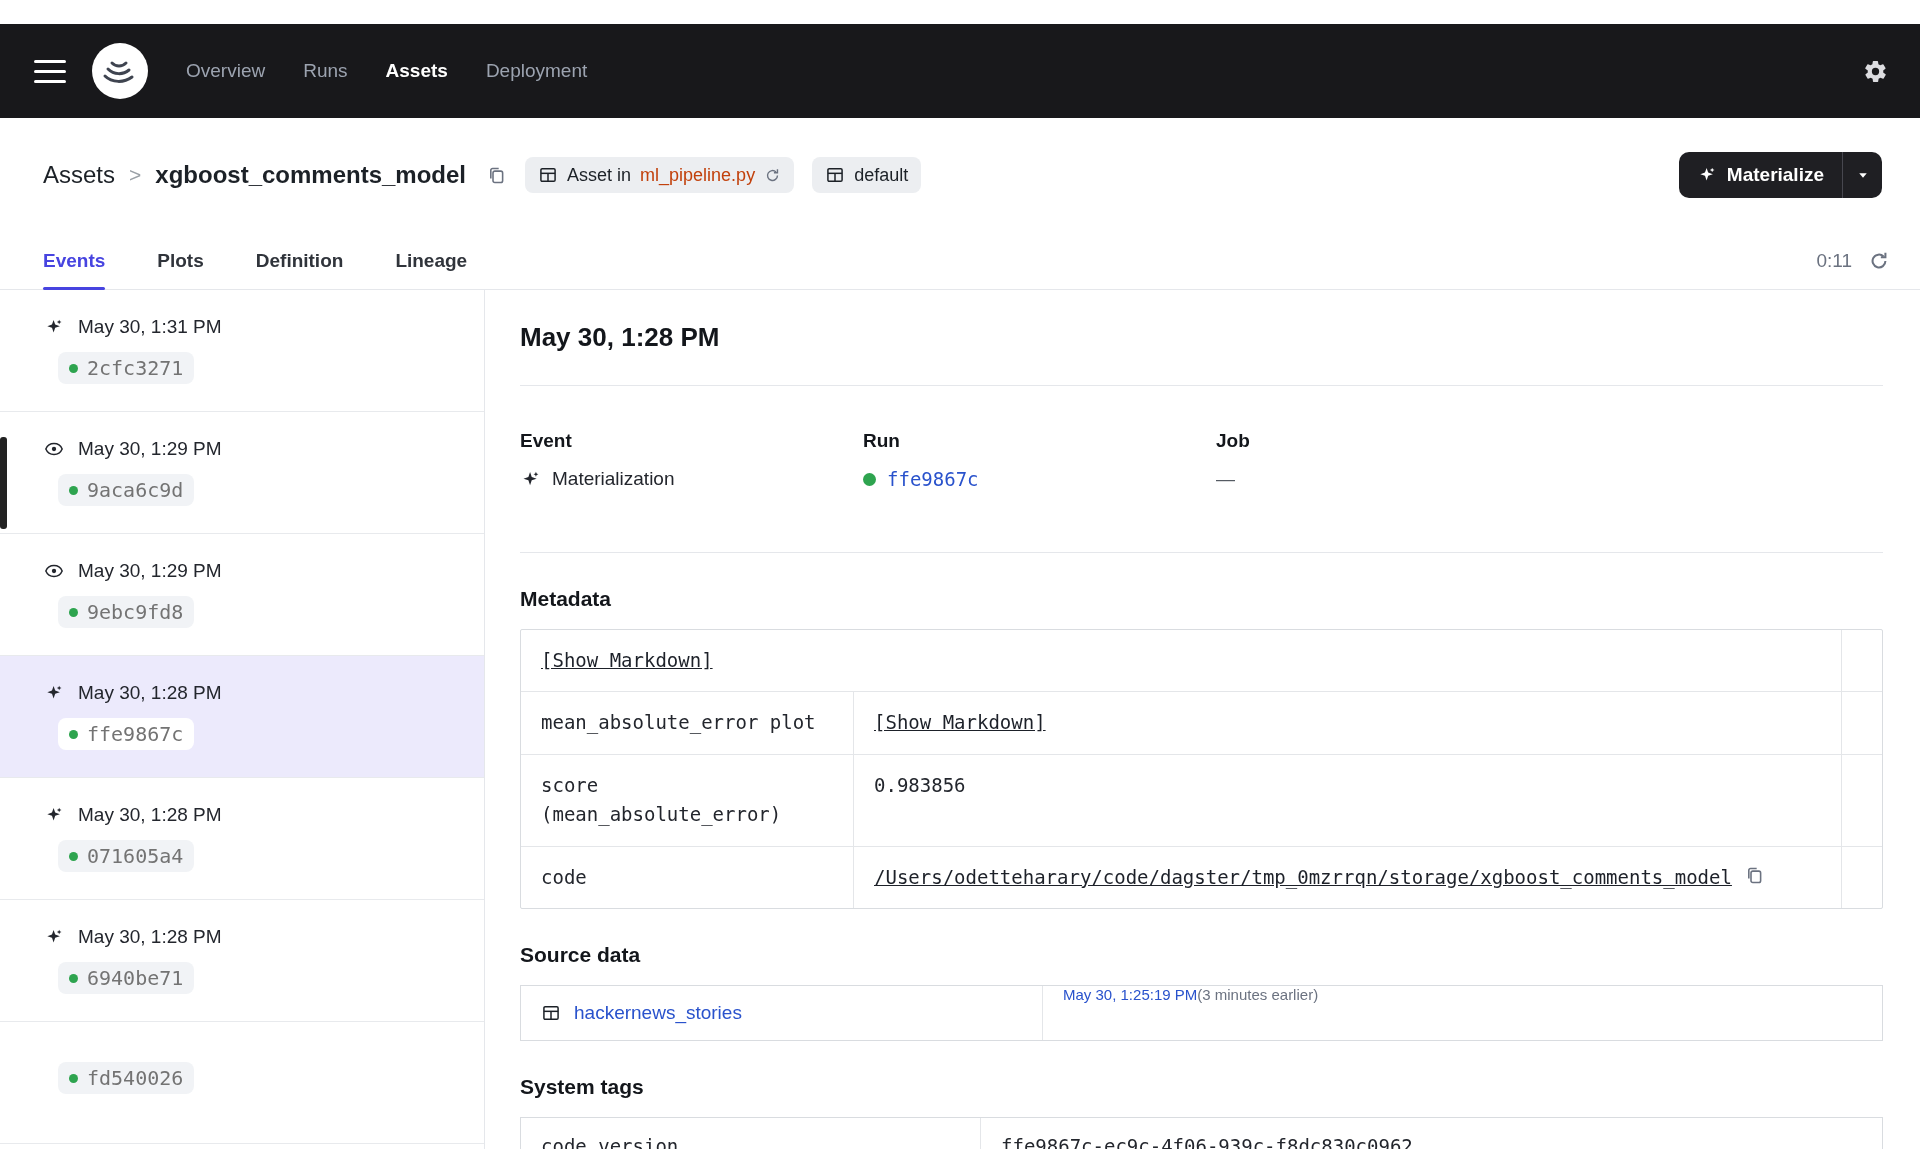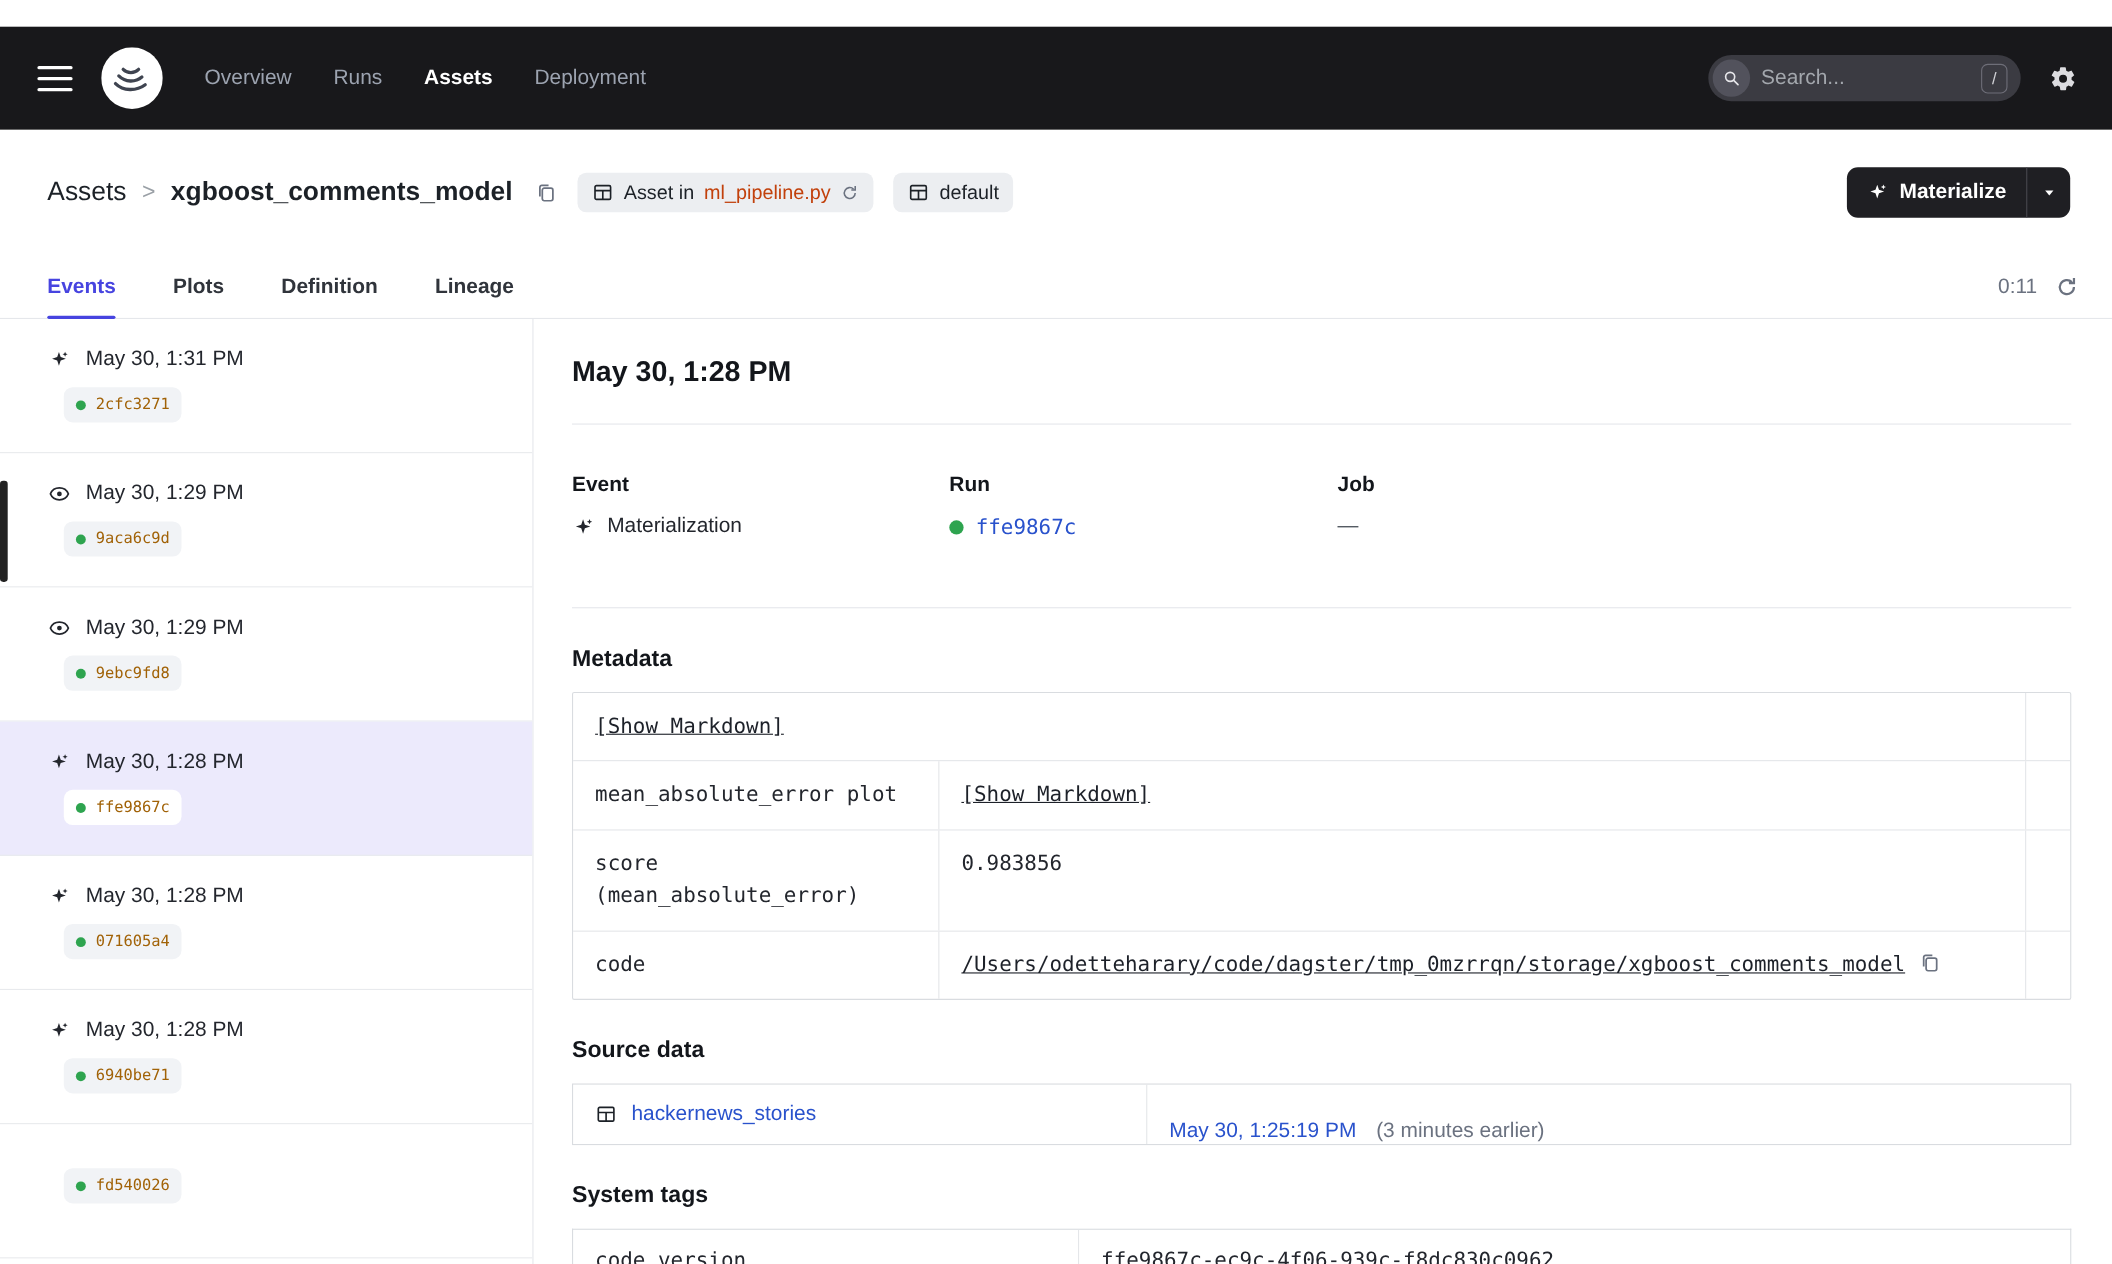--- a/index.html
+++ b/index.html
@@ -47,21 +47,21 @@
   .sidebar { width:485px; flex:0 0 auto; border-right:1px solid #e5e7eb; overflow:hidden; position:relative; }
   .event-item { height:122px; border-bottom:1px solid #e8eaed; padding:26px 0 0 44px; cursor:pointer; }
   .event-item.selected { background:#eceafc; }
   .event-line1 { display:flex; align-items:center; gap:14px; font-size:19px; color:#23262d; }
   .event-item .icon { display:none; line-height:0; }
   .event-item[data-type="materialization"] .icon-materialization { display:block; }
   .event-item[data-type="observation"] .icon-observation { display:block; }
   .event-pill { margin:14px 0 0 14px; display:inline-flex; align-items:center; gap:9px; background:#f1f3f6; border-radius:8px; height:32px; padding:0 11px; cursor:pointer; }
   .event-item.selected .event-pill { background:#fff; }
   .dot { width:9px; height:9px; border-radius:50%; background:#2ea44f; flex:0 0 auto; }
-  .run-id { font-family:"DejaVu Sans Mono", monospace; font-size:14px; color:#a16207; }
+  .run-id { font-family:"DejaVu Sans Mono", monospace; font-size:20px; color:#737373; }
 
   .main { flex:1; padding:30px 37px 0 35px; overflow:hidden; }
   .detail-title { font-size:26px; font-weight:700; color:#13161b; margin:2px 0 32px; }
   .divider { border-top:1px solid #e5e7eb; }
   .info-row { display:flex; padding:44px 0 62px; }
   .info-col1 { width:343px; } .info-col2 { width:353px; }
   .info-label { font-size:19px; font-weight:700; color:#13161b; }
   .info-value { margin-top:16px; display:flex; align-items:center; gap:11px; font-size:19px; color:#23262d; }
   .big-dot { width:13px; height:13px; border-radius:50%; background:#2ea44f; }
   .run-link { font-family:"DejaVu Sans Mono", monospace; font-size:19px; color:#2952cc; cursor:pointer; }
@@ -74,21 +74,21 @@
   .meta-row:last-child { border-bottom:none; }
   .meta-key { width:333px; flex:0 0 auto; padding:16px 24px 16px 20px; font-family:"DejaVu Sans Mono", monospace; font-size:19px; color:#23262d; border-right:1px solid #e4e6e9; line-height:1.55; }
   .meta-value { flex:1; padding:16px 20px; font-family:"DejaVu Sans Mono", monospace; font-size:19px; color:#23262d; border-right:1px solid #e4e6e9; display:flex; align-items:flex-start; gap:12px; line-height:1.55; }
   .meta-spacer { width:40px; flex:0 0 auto; }
   .md-link { text-decoration:underline; color:#1d2129; cursor:pointer; }
   .path-link { text-decoration:underline; color:#1d2129; cursor:pointer; word-break:break-all; }
 
   .source-table { border:1px solid #d9dce0; display:flex; height:56px; }
   .source-cell1 { width:522px; flex:0 0 auto; border-right:1px solid #e4e6e9; display:flex; align-items:center; gap:13px; padding:0 16px 0 20px; }
   .source-link { color:#2952cc; font-size:19px; cursor:pointer; }
-  .source-cell2 { flex:1; display:flex; align-items:flex-end; gap:18px; padding:0 20px; font-size:19px; }
+  .source-cell2 { flex:1; display:flex; align-items:flex-start; gap:0; padding:0 20px; font-size:15px; }
   .source-time { color:#2952cc; cursor:pointer; }
   .source-note { color:#6b7280; }
 
   .sys-table { border:1px solid #d9dce0; border-bottom:none; }
   .sys-row { display:flex; border-bottom:1px solid #e4e6e9; height:57px; align-items:stretch; }
   .sys-key { width:460px; flex:0 0 auto; border-right:1px solid #e4e6e9; display:flex; align-items:center; padding-left:20px; font-family:"DejaVu Sans Mono", monospace; font-size:19px; color:#23262d; }
   .sys-value { flex:1; display:flex; align-items:center; padding-left:20px; font-family:"DejaVu Sans Mono", monospace; font-size:19px; color:#23262d; }
 
   
   .vscroll-thumb { position:absolute; left:0; top:413px; width:7px; height:92px; background:#222; border-radius:3px; }
@@ -113,30 +113,20 @@
         <path d="M20 20c4 4 10 4 14 0" stroke="#3f4450" stroke-width="3" fill="none" stroke-linecap="round"></path>
       </svg>
     </div>
     <div class="nav-links">
       <span class="nav-link">Overview</span>
       <span class="nav-link">Runs</span>
       <span class="nav-link active">Assets</span>
       <span class="nav-link">Deployment</span>
     </div>
     <div class="nav-spacer"></div>
-    <div class="search">
-      <span class="search-circle">
-        <svg viewBox="0 0 24 24" width="18" height="18">
-          <circle cx="10.5" cy="10.5" r="5.5" fill="none" stroke="#e6e6ea" stroke-width="2"></circle>
-          <line x1="14.8" y1="14.8" x2="20" y2="20" stroke="#e6e6ea" stroke-width="2" stroke-linecap="round"></line>
-        </svg>
-      </span>
-      <input class="search-input" placeholder="Search..." style="">
-      <span class="search-shortcut">/</span>
-    </div>
     <div class="gear-btn">
       <svg viewBox="0 0 24 24" width="25" height="25" fill="#dcdce0">
         <path d="M19.4 13c.04-.33.06-.66.06-1s-.02-.67-.06-1l2.1-1.65a.5.5 0 0 0 .12-.64l-2-3.46a.5.5 0 0 0-.61-.22l-2.48 1a7.6 7.6 0 0 0-1.73-1L14.4 2.4a.5.5 0 0 0-.5-.4h-4a.5.5 0 0 0-.5.42l-.38 2.63c-.62.26-1.2.6-1.73 1l-2.48-1a.5.5 0 0 0-.61.22l-2 3.46a.5.5 0 0 0 .12.64L4.6 11c-.04.33-.06.66-.06 1s.02.67.06 1l-2.1 1.65a.5.5 0 0 0-.12.64l2 3.46c.13.22.39.31.61.22l2.48-1c.53.4 1.11.74 1.73 1l.38 2.63c.04.24.25.42.5.42h4c.25 0 .46-.18.5-.42l.38-2.63c.62-.26 1.2-.6 1.73-1l2.48 1c.22.09.48 0 .61-.22l2-3.46a.5.5 0 0 0-.12-.64L19.4 13zM12 15.5a3.5 3.5 0 1 1 0-7 3.5 3.5 0 0 1 0 7z"></path>
       </svg>
     </div>
   </div>
 
   <div class="page-header">
     <div class="breadcrumb">
       <span class="bc-root">Assets</span>

